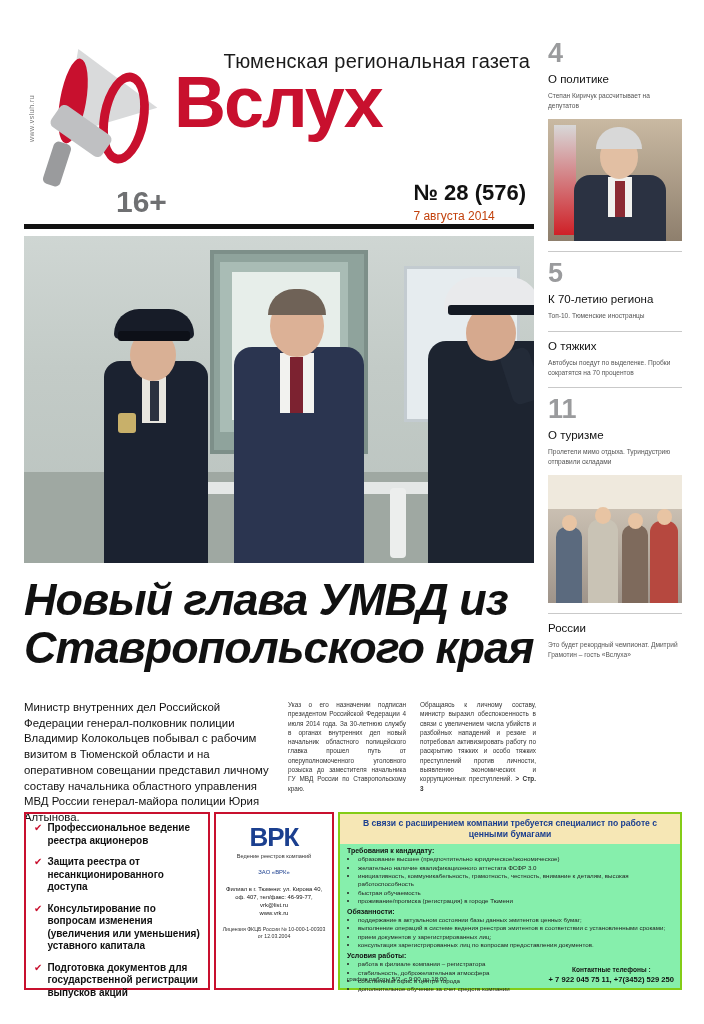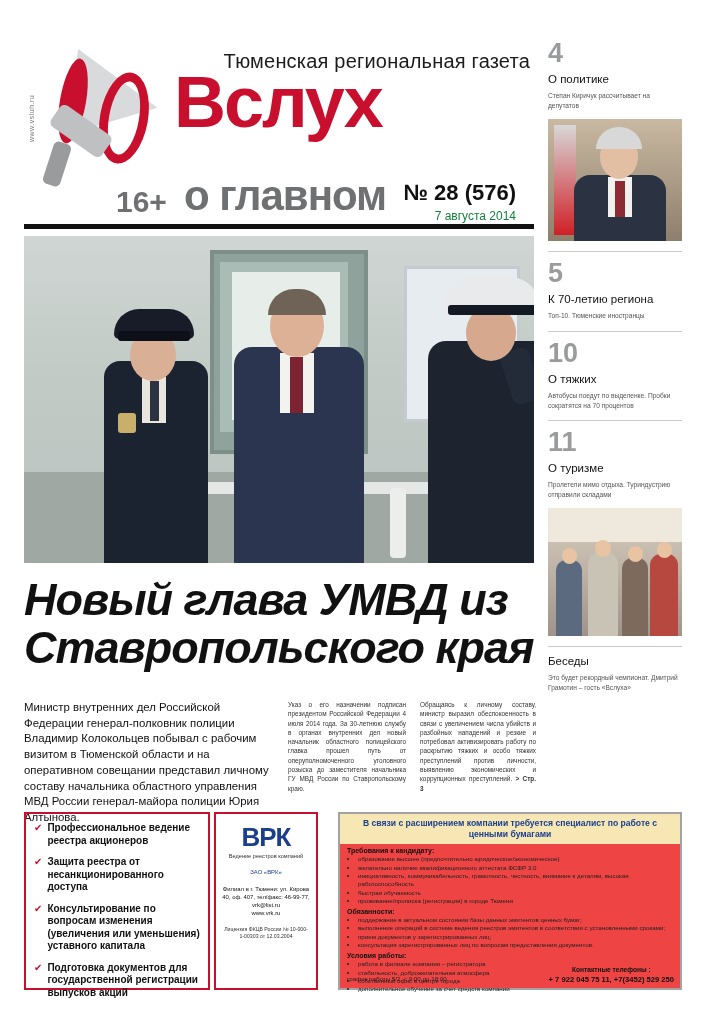--- a/index.html
+++ b/index.html
@@ -5,23 +5,23 @@
   html,body{margin:0;padding:0;background:#ffffff;}
   body{width:704px;height:1024px;font-family:"Liberation Sans",sans-serif;color:#111;overflow:hidden;}
   .page{position:relative;width:704px;height:1024px;background:#fff;}
 
   
   .masthead{position:absolute;left:24px;top:22px;width:510px;height:196px;}
   .tagline{position:absolute;right:4px;top:28px;font-size:20px;color:#1b1b1b;letter-spacing:.2px;}
   .logo-word{position:absolute;left:150px;top:48px;font-size:72px;font-weight:bold;color:#c8102e;letter-spacing:-2px;line-height:0.9;font-family:"Liberation Sans",sans-serif;}
   .logo-sub{position:absolute;left:160px;top:150px;font-size:42px;font-weight:bold;color:#6f7072;letter-spacing:-1px;}
   .plus16{position:absolute;left:92px;top:163px;font-size:30px;font-weight:bold;color:#6f7072;}
-  .issue{position:absolute;right:18px;top:158px;text-align:right;}
+  .issue{position:absolute;right:8px;top:158px;text-align:left;}
   .issue .num{font-size:22px;font-weight:bold;color:#111;}
-  .issue .date{font-size:12px;color:#15803d;margin-top:3px;}
+  .issue .date{font-size:12px;color:#c2410c;margin-top:3px;}
   .sidetext{position:absolute;left:4px;top:120px;transform:rotate(-90deg);transform-origin:left top;font-size:7px;color:#777;letter-spacing:.5px;white-space:nowrap;}
 
   
   .megaphone{position:absolute;left:18px;top:34px;width:150px;height:140px;}
   .mega-cone{position:absolute;left:28px;top:0;width:0;height:0;border-top:44px solid transparent;border-bottom:44px solid transparent;border-left:88px solid #d9dadb;transform:rotate(10deg);}
   .mega-cone2{position:absolute;left:18px;top:2px;width:26px;height:86px;border-radius:50%;background:#c8102e;transform:rotate(10deg);}
   .mega-body{position:absolute;left:8px;top:62px;width:62px;height:26px;background:#bfc0c2;border-radius:6px;transform:rotate(35deg);}
   .mega-handle{position:absolute;left:6px;top:86px;width:18px;height:44px;background:#9a9b9d;border-radius:5px;transform:rotate(18deg);}
   .mega-ring{position:absolute;left:58px;top:16px;width:30px;height:74px;border-radius:50%;border:9px solid #c8102e;transform:rotate(10deg);}
 
@@ -99,27 +99,27 @@
   .rp2-h2{position:absolute;left:47px;top:32px;width:16px;height:17px;background:#e8c4a3;border-radius:50%;}
   .rp2-h3{position:absolute;left:80px;top:38px;width:15px;height:16px;background:#e8c4a3;border-radius:50%;}
   .rp2-h4{position:absolute;left:109px;top:34px;width:15px;height:16px;background:#e8c4a3;border-radius:50%;}
 
   
   .ads{position:absolute;left:24px;top:812px;width:658px;height:178px;}
   .ad-left{position:absolute;left:0;top:0;width:186px;height:178px;border:2px solid #c8102e;box-sizing:border-box;padding:8px 8px 6px 8px;}
   .ad-left .row{display:flex;gap:5px;margin-bottom:9px;}
   .ad-left .chk{color:#c8102e;font-size:10px;line-height:1.1;flex:0 0 auto;}
   .ad-left .txt{font-size:10px;line-height:1.25;font-weight:bold;color:#111;}
-  .ad-mid{position:absolute;left:190px;top:0;width:104px;height:178px;border:2px solid #c8102e;box-sizing:border-box;padding:6px;text-align:center;}
+  .ad-mid{position:absolute;left:190px;top:0;width:120px;height:178px;border:2px solid #c8102e;box-sizing:border-box;padding:6px;text-align:center;}
   .vrk{font-size:26px;font-weight:bold;color:#1b3f8f;letter-spacing:-1px;line-height:1;margin-top:4px;}
   .vrk-sub{font-size:5.6px;color:#333;margin-top:3px;line-height:1.3;}
   .vrk-blk{font-size:5.9px;color:#111;line-height:1.4;margin-top:8px;text-align:center;}
   .vrk-blue{color:#1b3f8f;}
   .vrk-lic{font-size:5.2px;color:#333;line-height:1.4;margin-top:8px;}
-  .ad-right{position:absolute;left:314px;top:0;width:344px;height:178px;border:2px solid #a3a3a3;box-sizing:border-box;background:#ef4444;}
+  .ad-right{position:absolute;left:314px;top:0;width:344px;height:178px;border:2px solid #84cc16;box-sizing:border-box;background:#86efac;}
   .ad-right .hdr{background:#f6e7b5;text-align:center;font-size:8.6px;font-weight:bold;color:#1b3f8f;padding:4px 6px;line-height:1.3;}
   .ad-right .sec{font-size:7px;font-weight:bold;color:#111;padding:3px 7px 0;}
   .ad-right ul{margin:1px 0 0;padding:0 7px 0 18px;}
   .ad-right li{font-size:6.2px;line-height:1.34;color:#222;}
   .ad-right .contact{position:absolute;right:6px;bottom:4px;text-align:center;}
   .ad-right .contact .c1{font-size:6.6px;font-weight:bold;color:#111;}
   .ad-right .contact .c2{font-size:7.6px;font-weight:bold;color:#111;margin-top:2px;}
   .ad-right .sched{position:absolute;left:7px;bottom:6px;font-size:6.2px;color:#222;}
 </style>
 </head>
@@ -130,21 +130,20 @@
   <div class="masthead">
     <div class="megaphone">
       <div class="mega-cone"></div>
       <div class="mega-ring"></div>
       <div class="mega-cone2"></div>
       <div class="mega-body"></div>
       <div class="mega-handle"></div>
     </div>
     <div class="tagline">Тюменская региональная газета</div>
     <div class="logo-word">Вслух</div>
-    <div class="logo-sub">о главном</div>
     <div class="plus16">16+</div>
     <div class="issue">
       <div class="num">№ 28 (576)</div>
       <div class="date">7 августа 2014</div>
     </div>
     <div class="sidetext">www.vsluh.ru</div>
   </div>
 
   <div class="hr-thick"></div>
 
@@ -215,21 +214,20 @@
 
     <div class="sep"></div>
     <div>
       <div class="num">5</div>
       <div class="ttl">К 70-летию региона</div>
       <div class="dek">Топ-10. Тюменские иностранцы</div>
     </div>
 
     <div class="sep"></div>
     <div>
-      <div class="num">10</div>
       <div class="ttl">О тяжких</div>
       <div class="dek">Автобусы поедут по выделенке. Пробки сократятся на 70 процентов</div>
     </div>
 
     <div class="sep"></div>
     <div>
       <div class="num">11</div>
       <div class="ttl">О туризме</div>
       <div class="dek">Пролетели мимо отдыха. Туриндустрию отправили складами</div>
       <div class="rail-photo2">
@@ -241,21 +239,21 @@
           <div class="rp2-p4"></div>
         <div class="rp2-h1"></div>
           <div class="rp2-h2"></div>
           <div class="rp2-h3"></div>
           <div class="rp2-h4"></div>
       </div>
     </div>
 
     <div class="sep"></div>
     <div>
-      <div class="ttl">Беседы</div>
+      <div class="ttl">России</div>
       <div class="dek">Это будет рекордный чемпионат. Дмитрий Грамотин – гость «Вслуха»</div>
     </div>
   </div>
 
   <div class="ads">
 
     <div class="ad-left">
       <div class="row">
           <div class="chk">✔</div>
           <div class="txt">Профессиональное ведение реестра акционеров</div>

